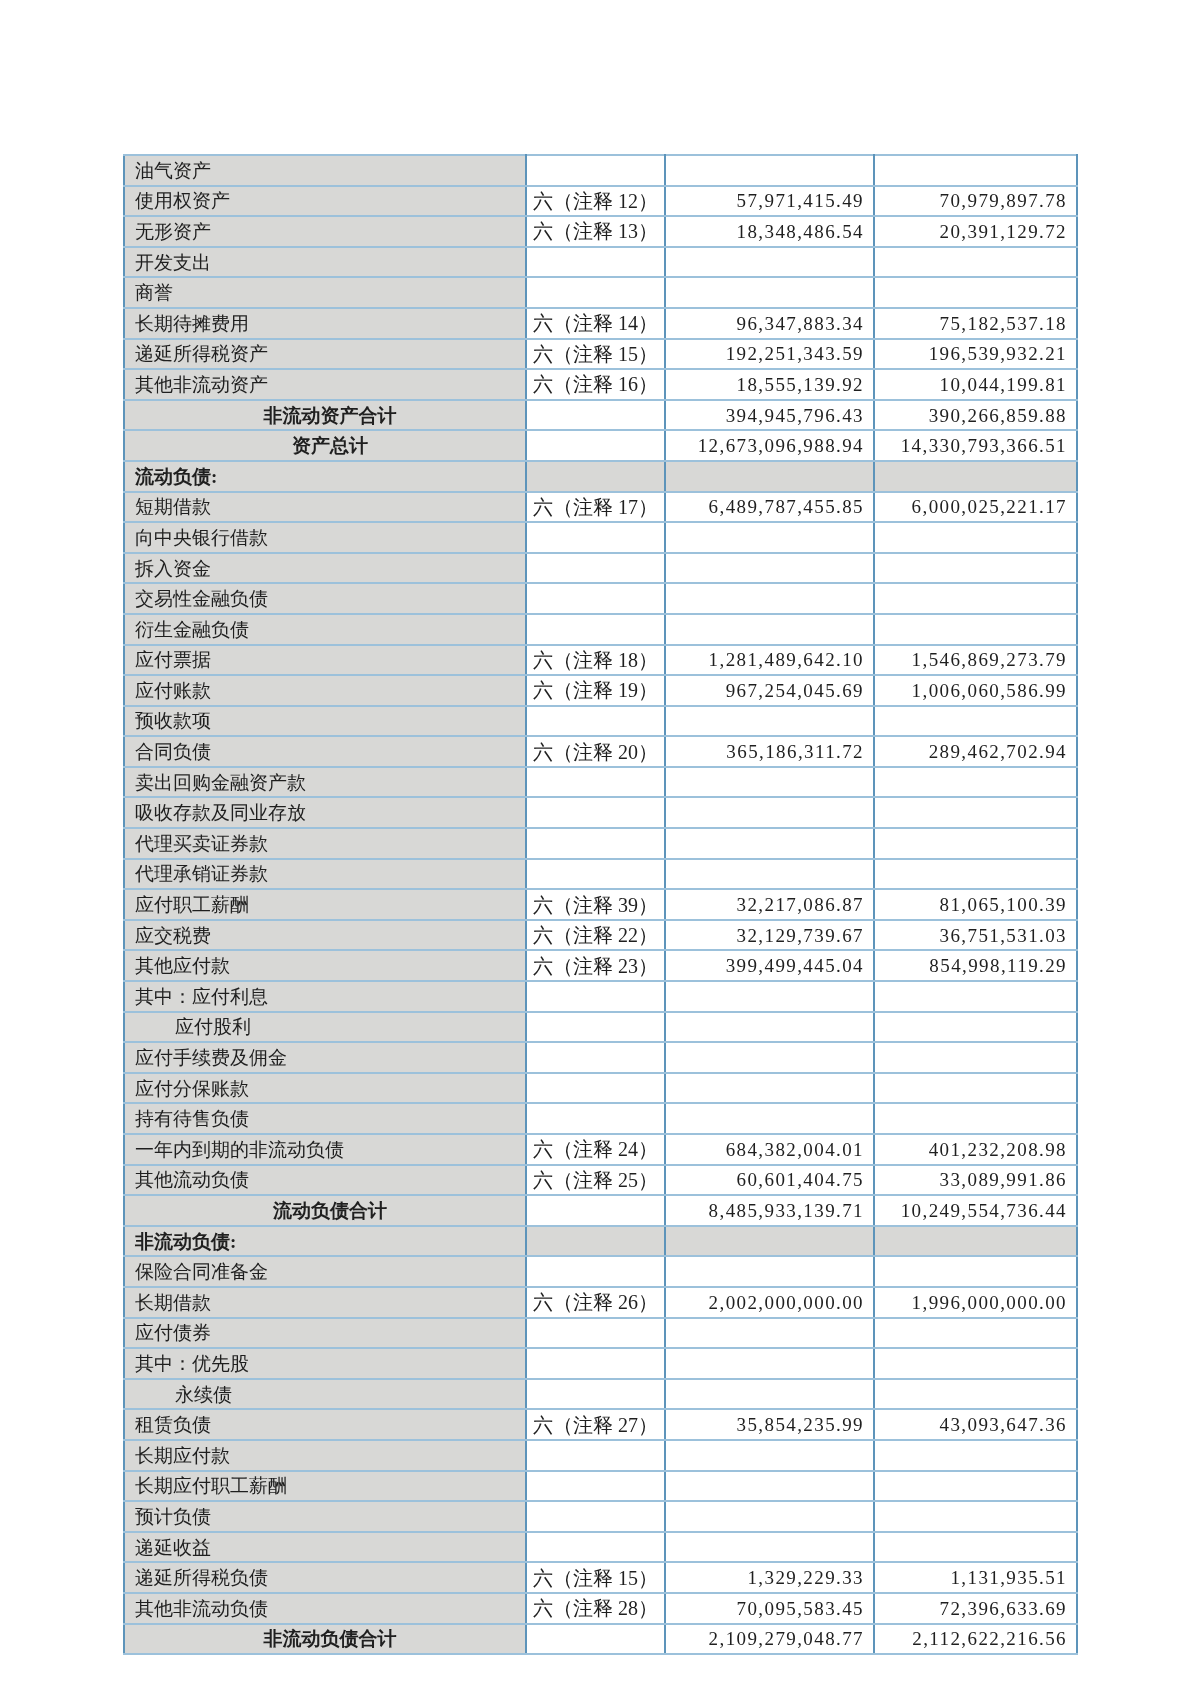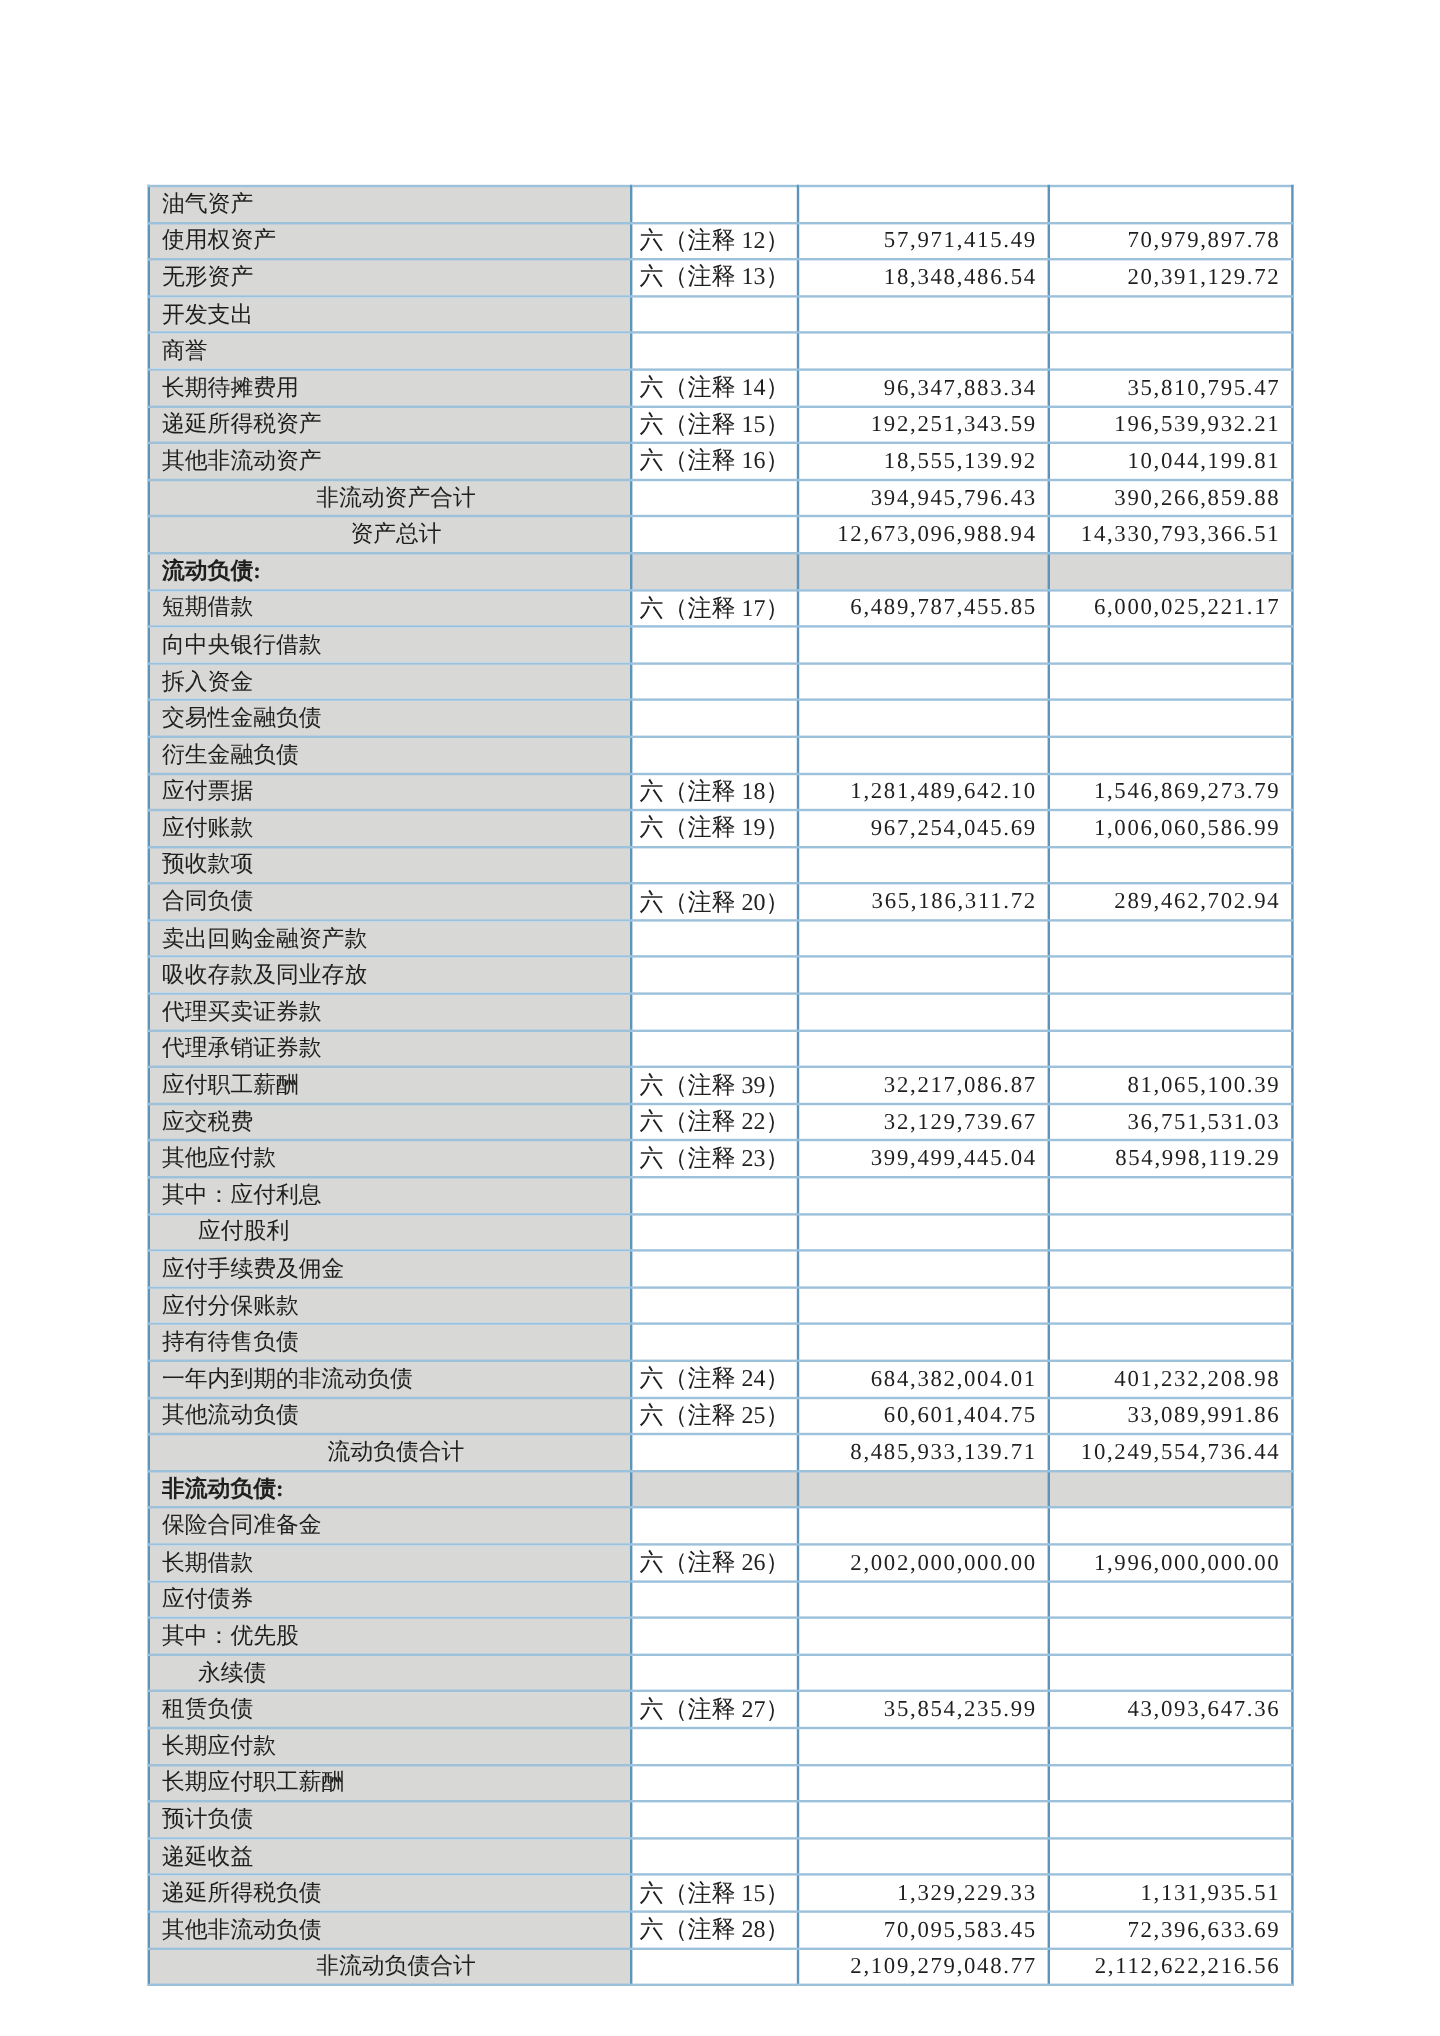--- a/index.html
+++ b/index.html
@@ -51,26 +51,26 @@
     padding: 0 2px;
     font-size: 20px;
   }
   td.td-num {
     text-align: right;
     padding: 0 9px 0 2px;
     letter-spacing: 1.4px;
   }
   
   tr.row-item-indent td.td-item {
-    padding-left: 40px;
+    padding-left: 50px;
   }
   
   tr.row-total td.td-item {
     text-align: center;
-    font-weight: normal;
+    font-weight: bold;
     padding-left: 14px;
   }
   
   tr.row-section td {
     background: #d8d8d6;
   }
   tr.row-section td.td-item {
     font-weight: bold;
   }
 </style>
@@ -113,21 +113,21 @@
         <tr class="row-item">
           <td class="td-item">商誉</td>
           <td class="td-note"></td>
           <td class="td-num"></td>
           <td class="td-num"></td>
         </tr>
         <tr class="row-item">
           <td class="td-item">长期待摊费用</td>
           <td class="td-note">六（注释 14）</td>
           <td class="td-num">96,347,883.34</td>
-          <td class="td-num">35,810,795.47</td>
+          <td class="td-num">75,182,537.18</td>
         </tr>
         <tr class="row-item">
           <td class="td-item">递延所得税资产</td>
           <td class="td-note">六（注释 15）</td>
           <td class="td-num">192,251,343.59</td>
           <td class="td-num">196,539,932.21</td>
         </tr>
         <tr class="row-item">
           <td class="td-item">其他非流动资产</td>
           <td class="td-note">六（注释 16）</td>

